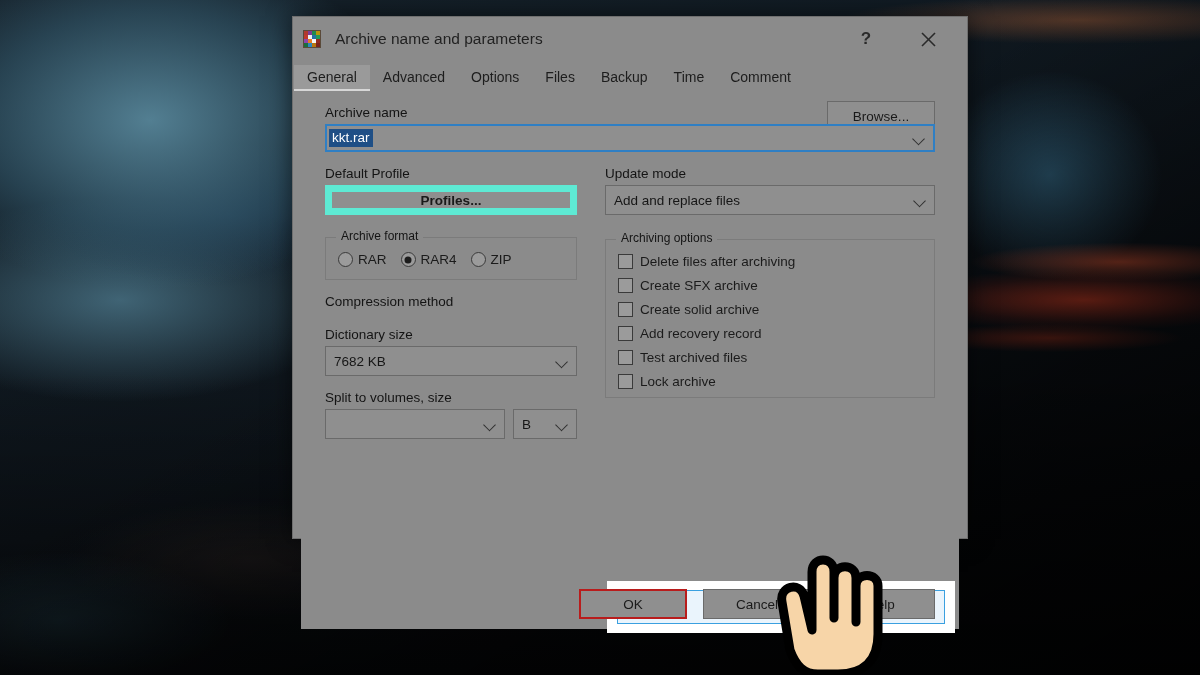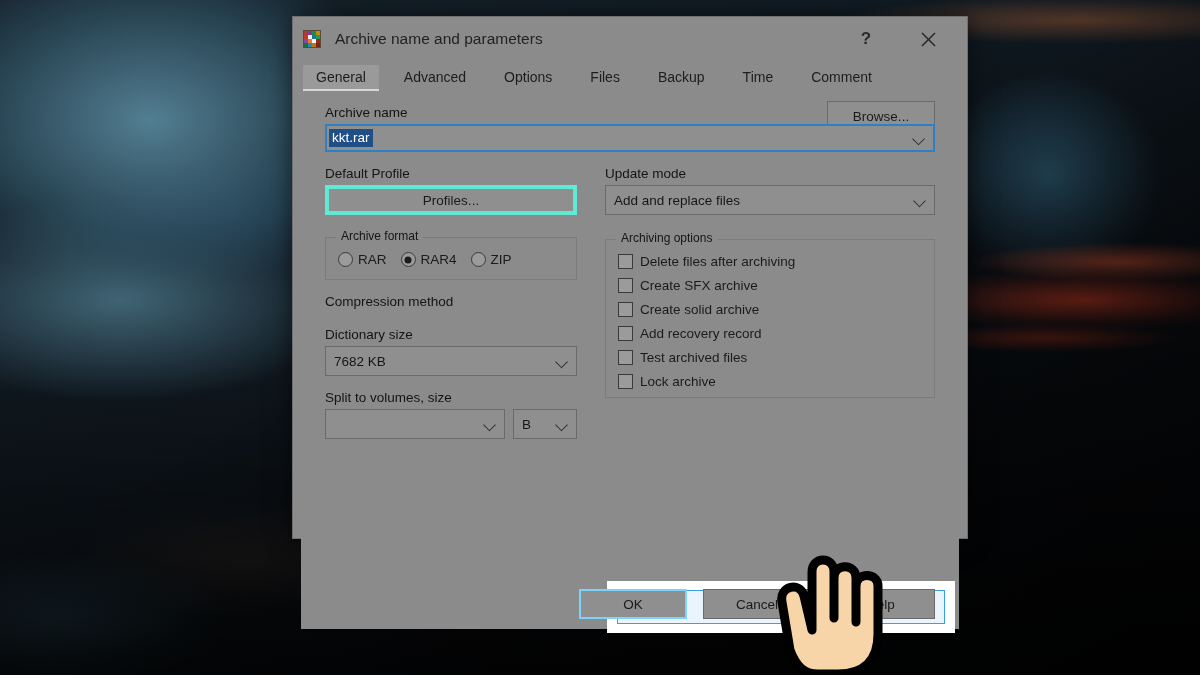--- a/index.html
+++ b/index.html
@@ -83,24 +83,24 @@
     display: flex; align-items: center; justify-content: center;
     font-size: 19px; color: #2a2a2a; cursor: default;
   }
   #help-btn  { right: 78px; font-size: 17px; font-weight: bold; }
   #close-btn { right: 16px; }
   #close-btn svg { display: block; }
 
   
   #tabstrip {
     display: flex;
-    padding: 0 10px;
+    padding: 0 1px;
     height: 30px;
     align-items: flex-end;
-    gap: 12px;
+    gap: 0px;
   }
   .tab {
     padding: 4px 13px 6px 13px;
     font-size: 14px;
     color: #1d1d1d;
     white-space: nowrap;
     cursor: default;
   }
   .tab.active {
     background: #9a9a9a;
@@ -172,24 +172,25 @@
     border: 1px solid #6a6a6a;
     display: flex; align-items: center;
     padding-left: 8px;
     position: relative;
     font-size: 13.5px; color: #161616;
     cursor: default;
   }
   .btn-flat {
     height: 30px;
     background: #8f8f8f;
-    border: 4px solid #5eead4;
+    border: 7px solid #5eead4;
     display: flex; align-items: center; justify-content: center;
     font-size: 13.5px; color: #1a1a1a;
     cursor: default;
+    font-weight: bold;
   }
 
   .gap14 { height: 14px; }
 
   
   .group {
     border: 1px solid #7b7b7b;
     padding: 14px 12px 12px 12px;
     position: relative;
     margin-top: 8px;
@@ -262,21 +263,21 @@
   }
   .foot-btn {
     width: 108px; height: 30px;
     background: #8f8f8f;
     border: 1px solid #6a6a6a;
     display: flex; align-items: center; justify-content: center;
     font-size: 13.5px; color: #1a1a1a;
     cursor: default;
   }
   .foot-btn.primary {
-    border: 2px solid #7dd3fc;
+    border: 2px solid #b91c1c;
   }
 
   
   #hand-cursor {
     position: absolute;
     left: 752px; top: 538px;
     width: 180px; height: 140px;
     z-index: 40;
     pointer-events: none;
   }

